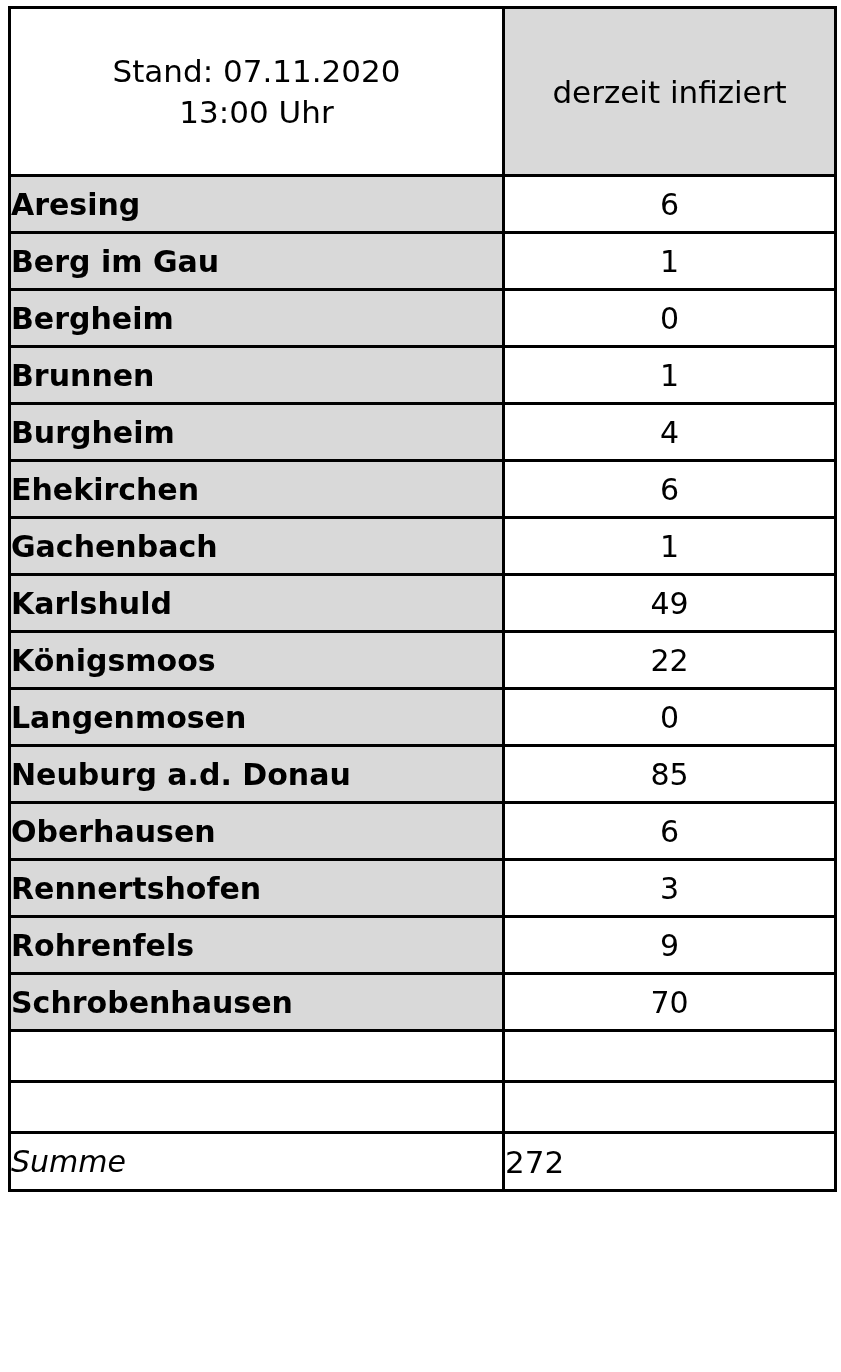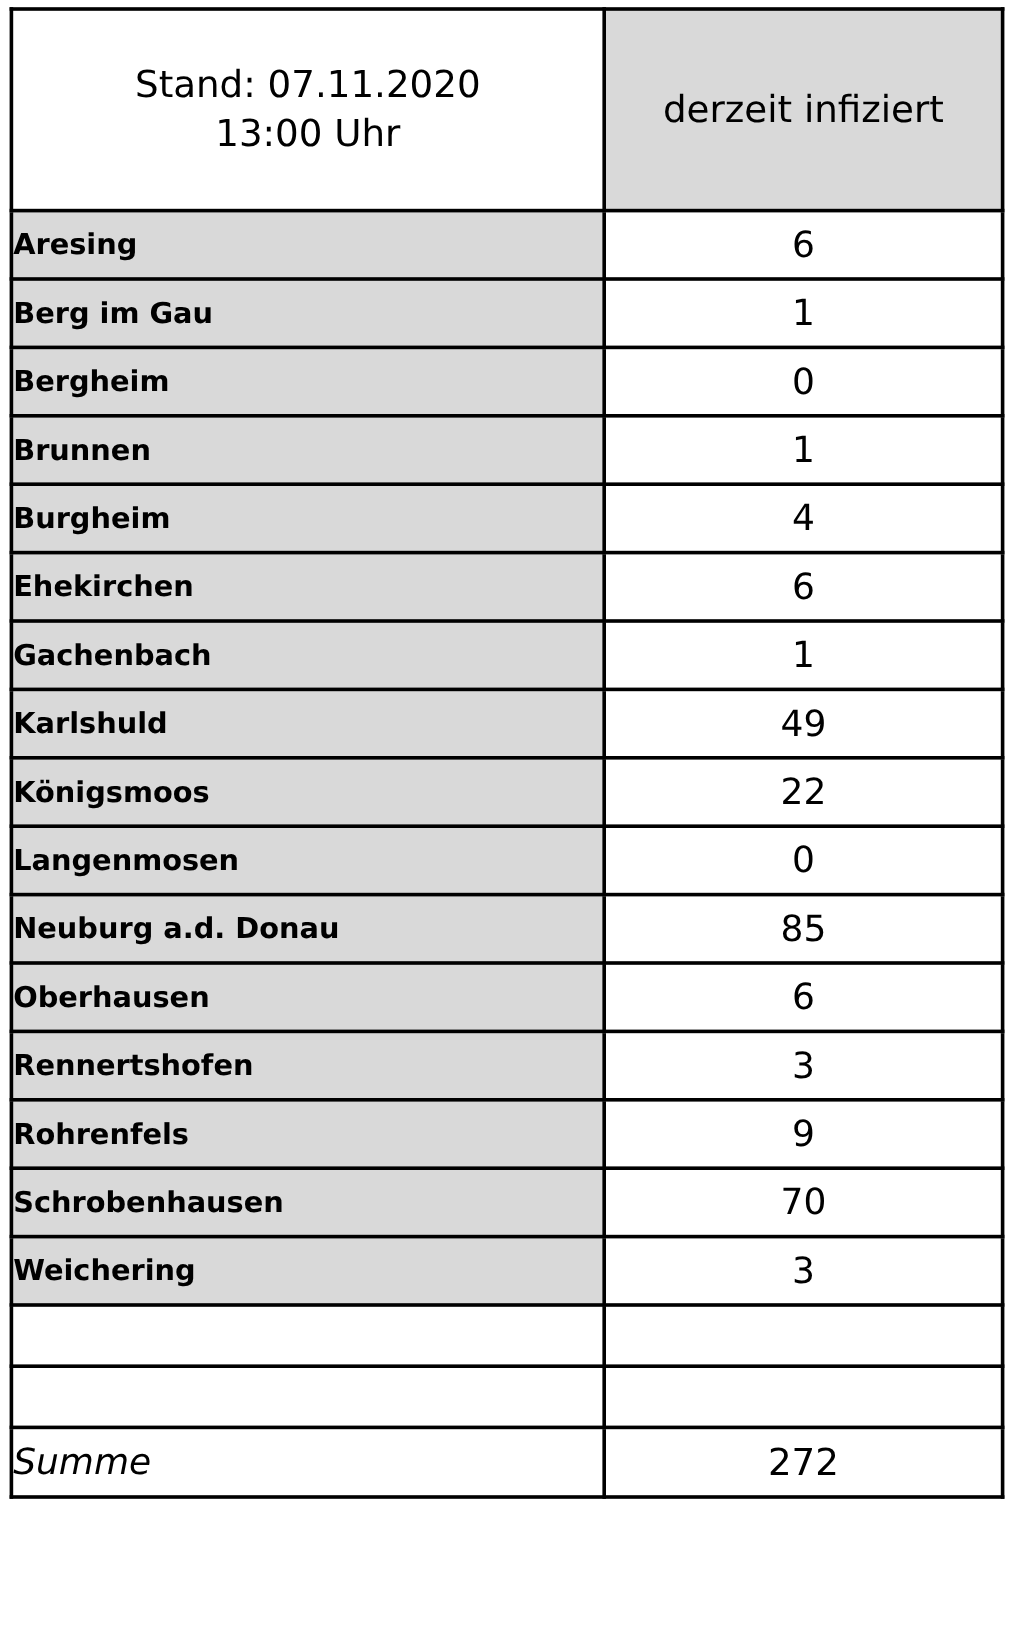--- a/index.html
+++ b/index.html
@@ -50,21 +50,21 @@
     background: #d9d9d9;
     text-align: center;
     font-size: 31px;
     font-weight: normal;
     height: 168px;
   }
 
   
   .name-cell {
     background: #d9d9d9;
-    font-size: 24px;
+    font-size: 30px;
     font-weight: bold;
     padding: 0 0 0 9px;
     height: 57px;
   }
   .val-cell {
     background: #ffffff;
     font-size: 30px;
     font-weight: 400;
     text-align: center;
     height: 57px;
@@ -85,21 +85,20 @@
     background: #ffffff;
     font-size: 30px;
     font-style: italic;
     font-weight: normal;
     padding: 0 0 0 9px;
     height: 58px;
   }
   .sum-val {
     background: #ffffff;
     font-size: 31px;
-    text-align: center;
     height: 58px;
   }
 </style>
 </head>
 <body>
 
 <div class="sheet">
   <table class="covid-table">
     <colgroup>
       <col class="c-name">
@@ -167,24 +166,20 @@
         </tr>
         <tr>
           <td class="name-cell">Rohrenfels</td>
           <td class="val-cell">9</td>
         </tr>
         <tr>
           <td class="name-cell">Schrobenhausen</td>
           <td class="val-cell">70</td>
         </tr>
         <tr>
-          <td class="name-cell">Weichering</td>
-          <td class="val-cell">3</td>
-        </tr>
-        <tr>
           <td class="blank-name"></td>
           <td class="blank-val"></td>
         </tr>
         <tr>
           <td class="blank-name"></td>
           <td class="blank-val"></td>
         </tr>
         <tr>
           <td class="sum-name">Summe</td>
           <td class="sum-val">272</td>

